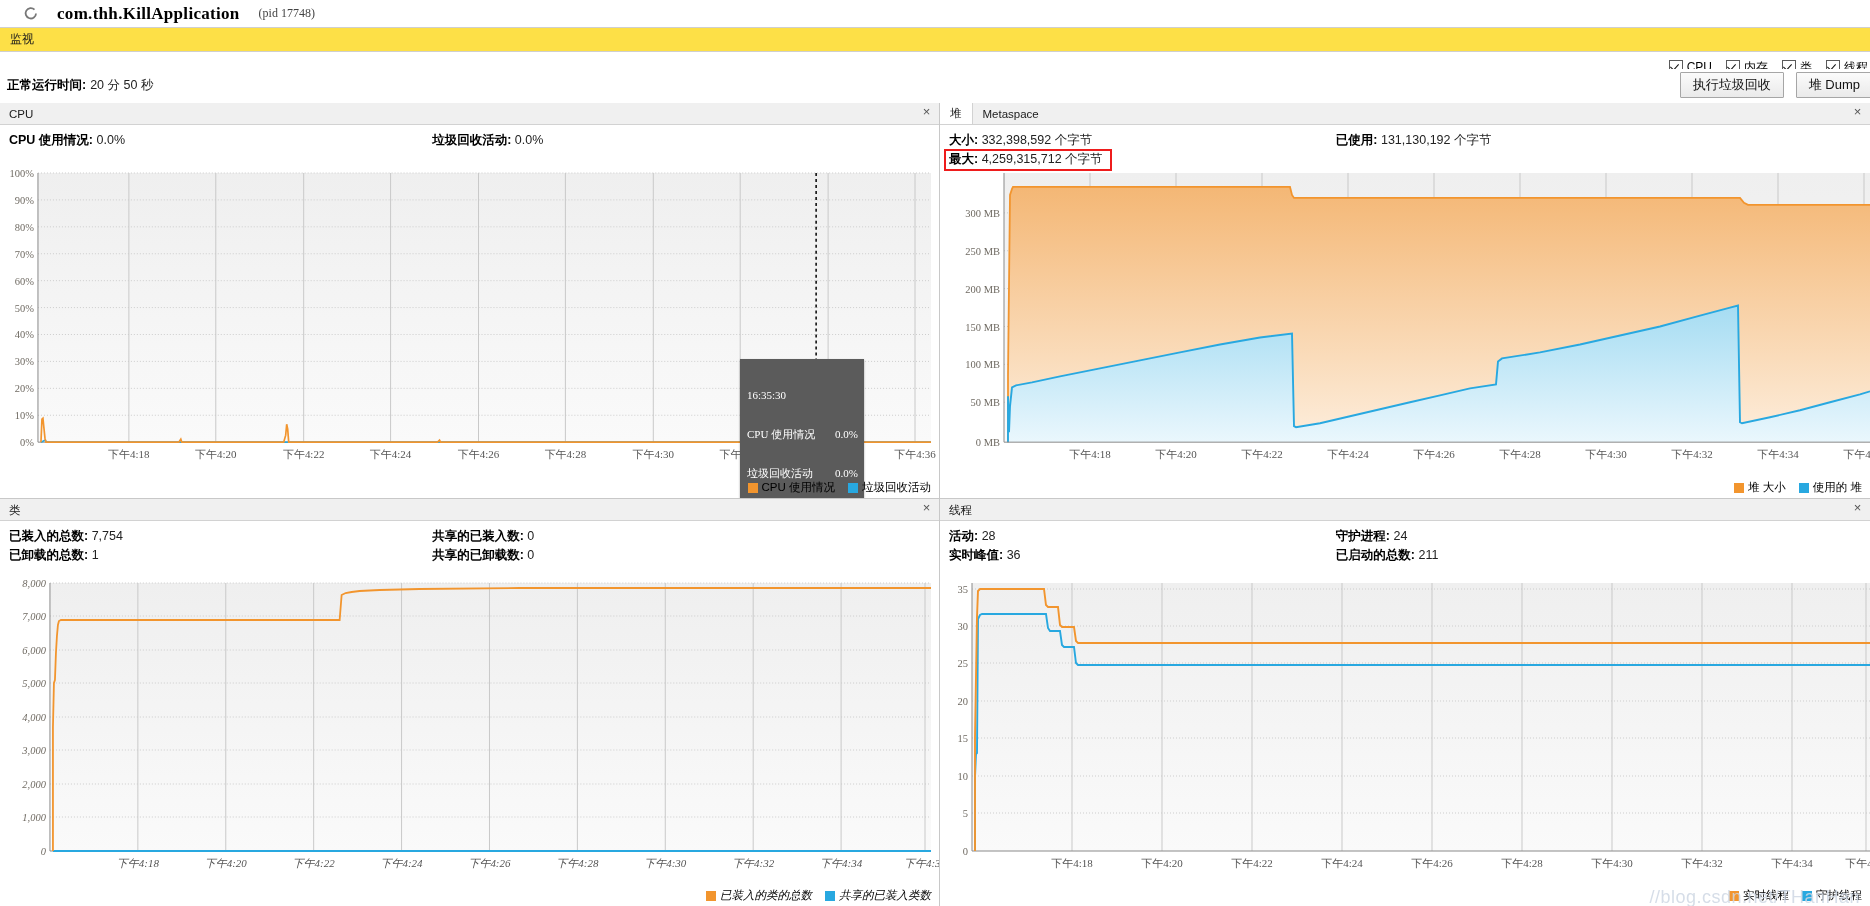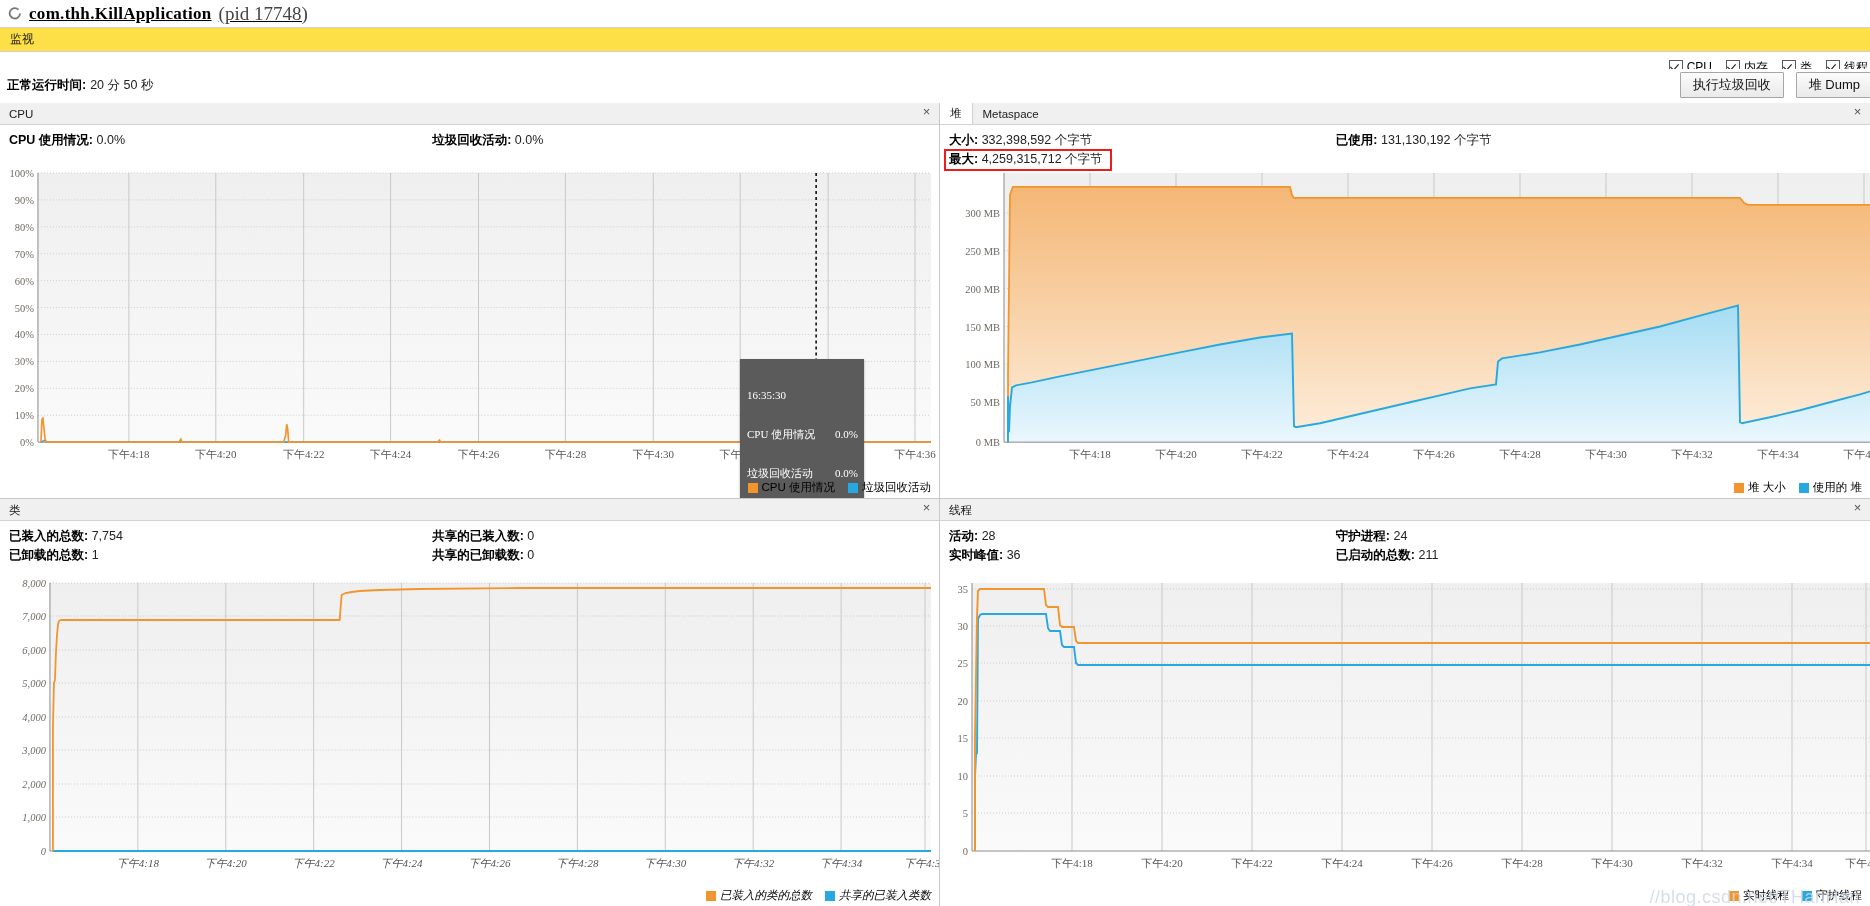--- a/index.html
+++ b/index.html
@@ -8,31 +8,31 @@
     background: #ffffff;
     font-family: "Liberation Sans", sans-serif;
     font-size: 12px;
     color: #000;
     overflow: hidden;
   }
   .app { position: relative; width: 1870px; height: 906px; background:#fff; }
 
   
   .titlebar {
-    height: 27px; display:flex; align-items:center; gap:7px;
-    padding-left: 7px; background:#fff;text-decoration:underline;
+    height: 27px; display:flex; align-items:center; gap:19px;
+    padding-left: 23px; background:#fff;
   }
   .title-icon { width:15px; height:15px; position:relative; flex:none; }
   .title-main {
     font-family: "Liberation Serif", serif;
     font-size: 17px; font-weight: 700; letter-spacing: .3px; color:#000;
   }
   .title-pid {
     font-family: "Liberation Serif", serif;
-    font-size: 19px; color:#444;
+    font-size: 12px; color:#444;
   }
 
   
   .tabstrip {
     height:23px; background:#fde047;
     border-top:1px solid #cfcfcf; border-bottom:1px solid #cfcfcf;
     display:flex; align-items:flex-start;
   }
   .tabstrip .tab {
     padding: 0 10px; font-size: 12px; color:#1a1a1a; line-height: 22px;

